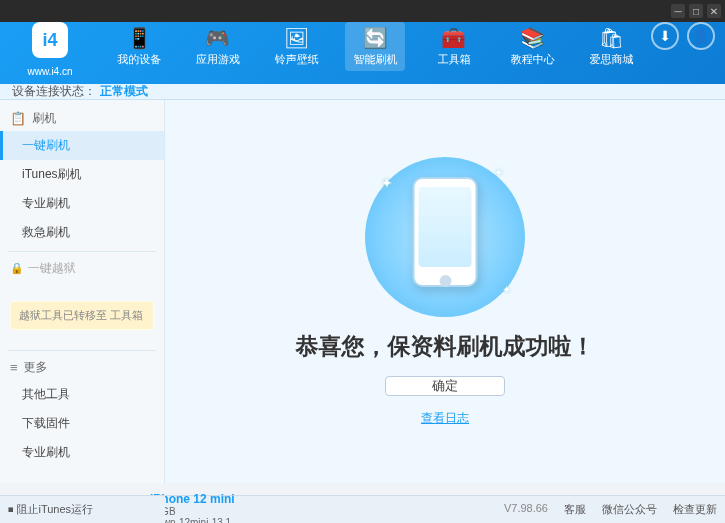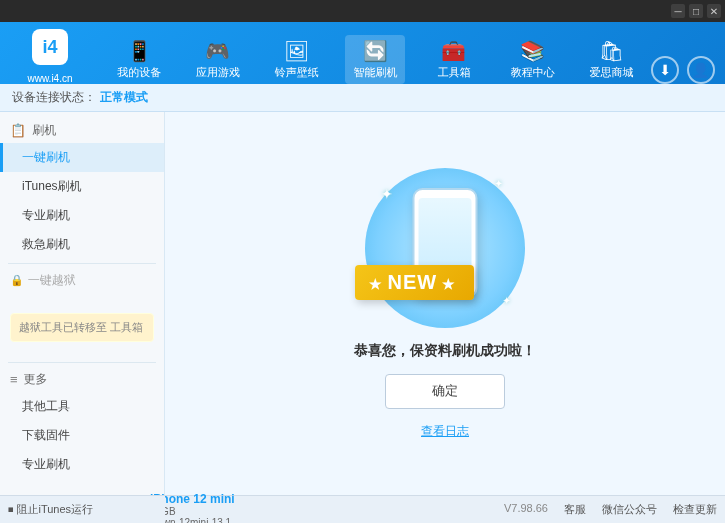--- a/index.html
+++ b/index.html
@@ -13,21 +13,21 @@
       align-items: center;
       justify-content: flex-end;
       padding-right: 4px;
     }
 
     
     .nav-bar {
       height: 62px;
       background: linear-gradient(135deg, #1a9ef5, #0d7cd4);
       display: flex;
-      align-items: flex-end;
+      align-items: flex-start;
       padding: 0 10px;
     }
     .nav-logo {
       width: 80px;
       display: flex;
       flex-direction: column;
       align-items: center;
       margin-right: 10px;
     }
     .nav-logo-icon {
@@ -72,21 +72,21 @@
       border-radius: 50%;
       border: 2px solid rgba(255,255,255,0.6);
       display: flex; align-items: center; justify-content: center;
       color: #fff;
       cursor: pointer;
       font-size: 14px;
     }
 
     
     .status-bar {
-      height: 28px;
+      height: 16px;
       background: #e8f4fe;
       border-bottom: 1px solid #c8e0f4;
       display: flex;
       align-items: center;
       padding: 0 12px;
       font-size: 12px;
       color: #555;
     }
     .status-bar-label { color: #555; }
     .status-bar-value { color: #1a9ef5; font-weight: bold; margin-left: 4px; }
@@ -231,28 +231,28 @@
     .new-ribbon::before {
       content: '★ ';
       font-size: 14px;
     }
     .new-ribbon::after {
       content: ' ★';
       font-size: 14px;
     }
 
     .success-title {
-      font-size: 14px;
+      font-size: 23px;
       color: #333;
       font-weight: bold;
     }
 
     .confirm-btn {
       width: 120px;
-      height: 35px;
+      height: 20px;
       background: #fff;
       border: 1px solid #bcd;
       border-radius: 4px;
       color: #444;
       cursor: pointer;
       font-size: 13px;
       display: flex; align-items: center; justify-content: center;
     }
 
     .revisit-link {
@@ -421,21 +421,20 @@
 
       <div class="phone-illustration">
         <div class="phone-circle-bg"></div>
         <div class="phone-body">
           <div class="phone-screen"></div>
           <div class="phone-home-btn"></div>
         </div>
         <span class="sparkle sparkle-1">✦</span>
         <span class="sparkle sparkle-2">✦</span>
         <span class="sparkle sparkle-3">✦</span>
-        <div class="new-ribbon">NEW</div>
       </div>
 
       <div class="success-title">恭喜您，保资料刷机成功啦！</div>
 
       <button class="confirm-btn">确定</button>
 
       <span class="revisit-link">查看日志</span>
     </div>
   </div>
 </div>

